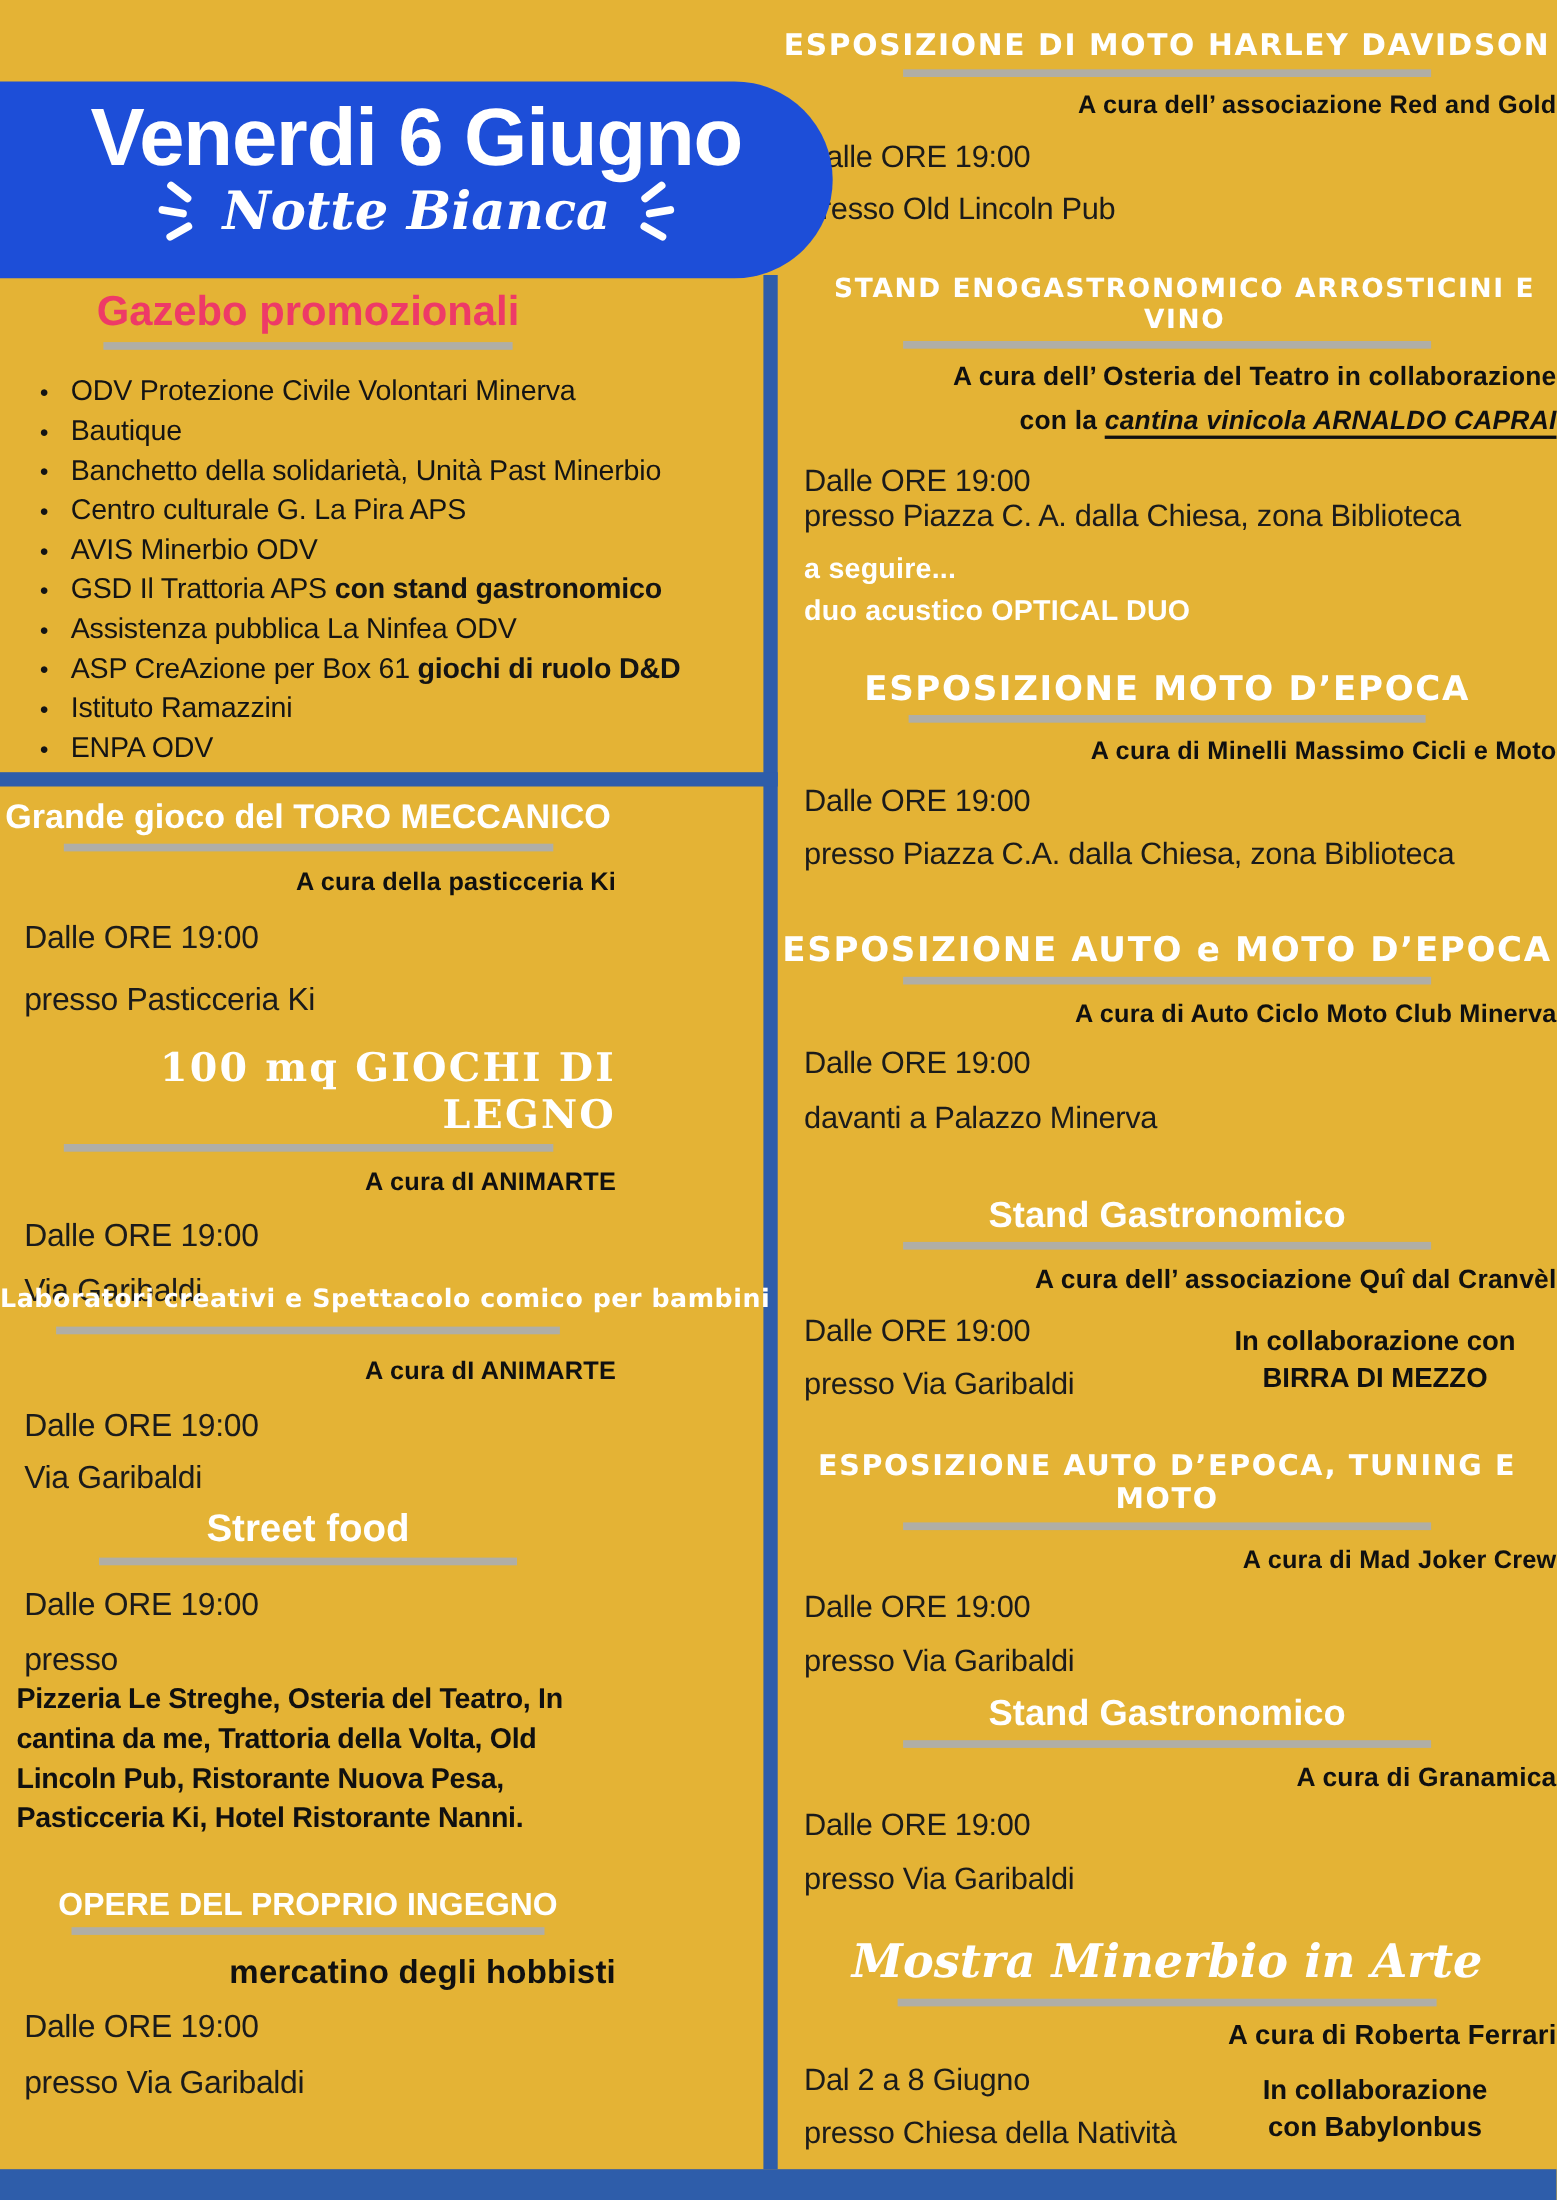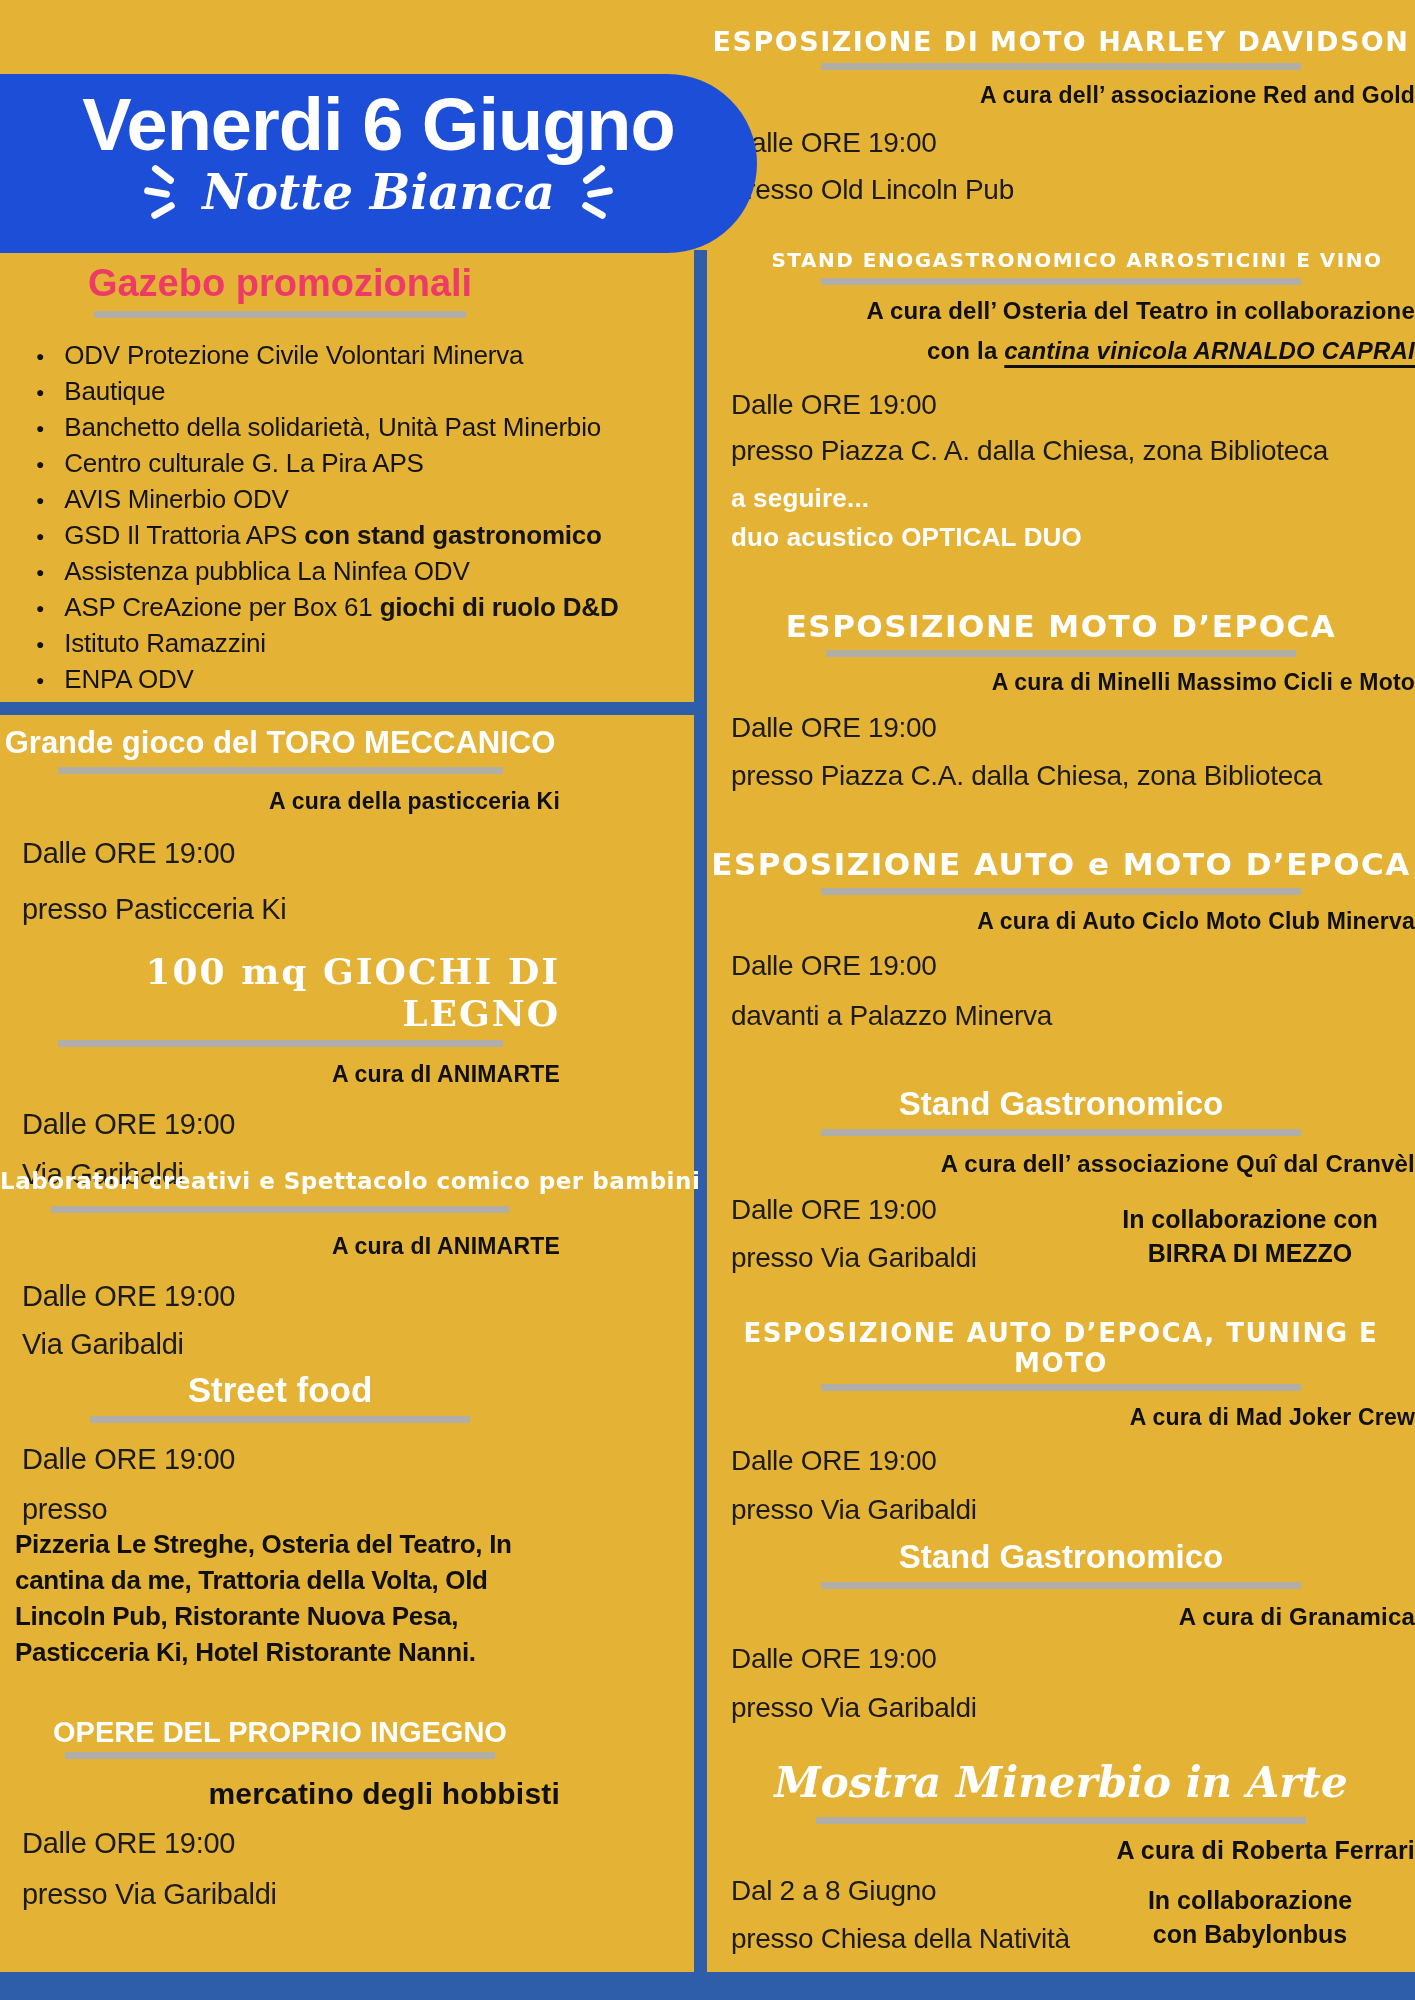--- a/index.html
+++ b/index.html
@@ -160,28 +160,28 @@
 
 <div class="rsec" style="top:26px;">
   <div class="deco" style="font-size:27px;">ESPOSIZIONE DI MOTO HARLEY DAVIDSON</div>
   <div class="gline" style="width:480px;"></div>
   <div class="curator" style="margin-top:12px;">A cura dell’ associazione Red and Gold</div>
   <div class="body-line r-body" style="margin-top:18px;">Dalle ORE 19:00</div>
   <div class="body-line r-body" style="margin-top:15px;">presso Old Lincoln Pub</div>
 </div>
 
 <div class="rsec" style="top:248px;">
-  <div class="deco" style="font-size:20px;padding-left:32px;">STAND ENOGASTRONOMICO ARROSTICINI E VINO</div>
+  <div class="deco" style="font-size:24px;padding-left:32px;">STAND ENOGASTRONOMICO ARROSTICINI E VINO</div>
   <div class="gline" style="width:480px;"></div>
   <div class="curator" style="margin-top:12px;font-size:24px;">A cura dell’ Osteria del Teatro in collaborazione</div>
   <div class="curator" style="margin-top:12px;font-size:24px;">
     <span>con la </span><span class="em-underline">cantina vinicola ARNALDO CAPRAI</span>
   </div>
   <div class="body-line r-body" style="margin-top:24px;">Dalle ORE 19:00</div>
-  <div class="body-line r-body" style="margin-top:14px;">presso Piazza C. A. dalla Chiesa, zona Biblioteca</div>
+  <div class="body-line r-body" style="">presso Piazza C. A. dalla Chiesa, zona Biblioteca</div>
   <div class="white-note" style="margin-top:16px;">a seguire...</div>
   <div class="white-note" style="margin-top:8px;">duo acustico OPTICAL DUO</div>
 </div>
 
 <div class="rsec" style="top:608px;">
   <div class="deco" style="font-size:31px;">ESPOSIZIONE MOTO D’EPOCA</div>
   <div class="gline" style="width:470px;"></div>
   <div class="curator" style="margin-top:12px;">A cura di Minelli Massimo Cicli e Moto</div>
   <div class="body-line r-body" style="margin-top:16px;">Dalle ORE 19:00</div>
   <div class="body-line r-body" style="margin-top:16px;">presso Piazza C.A. dalla Chiesa, zona Biblioteca</div>

